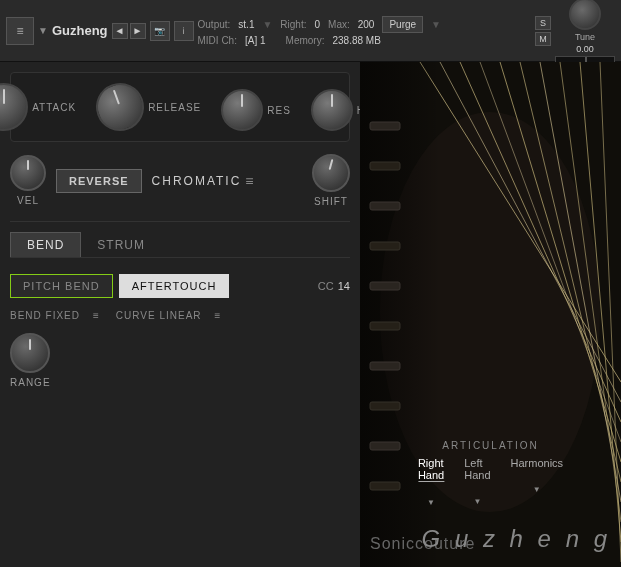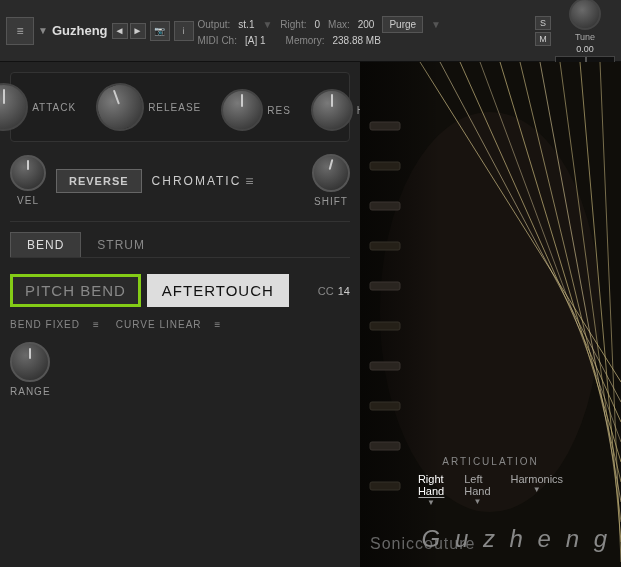--- a/index.html
+++ b/index.html
@@ -347,23 +347,23 @@
     
     .mode-row {
       display: flex;
       gap: 6px;
       align-items: center;
       margin: 4px 0;
     }
 
     .mode-btn {
       padding: 5px 12px;
-      font-size: 15px;
+      font-size: 11px;
       background: #2a2a2a;
-      border: 3px solid #84cc16;
+      border: 1px solid #84cc16;
       color: #888;
       cursor: pointer;
       letter-spacing: 1px;
     }
 
     .mode-btn.active {
       background: #ddd;
       color: #111;
       border-color: #ddd;
     }
@@ -480,21 +480,21 @@
 
     .articulation-tabs {
       display: flex;
       gap: 20px;
     }
 
     .art-tab {
       display: flex;
       flex-direction: column;
       align-items: center;
-      gap: 0;
+      gap: 16px;
       cursor: pointer;
     }
 
     .art-tab-label {
       font-size: 11px;
       color: #aaa;
     }
 
     .art-tab-arrow {
       font-size: 8px;

